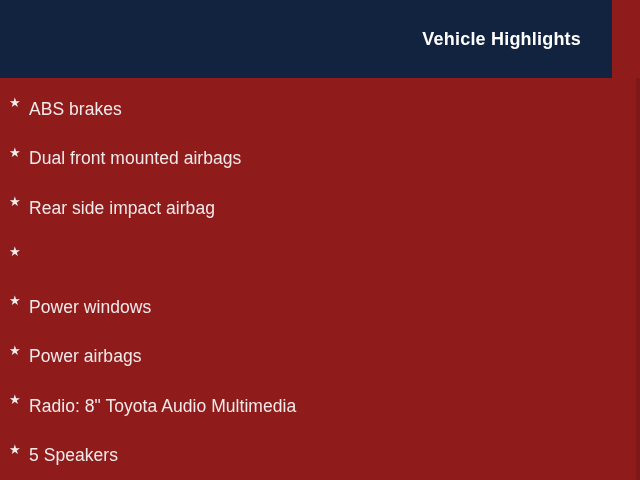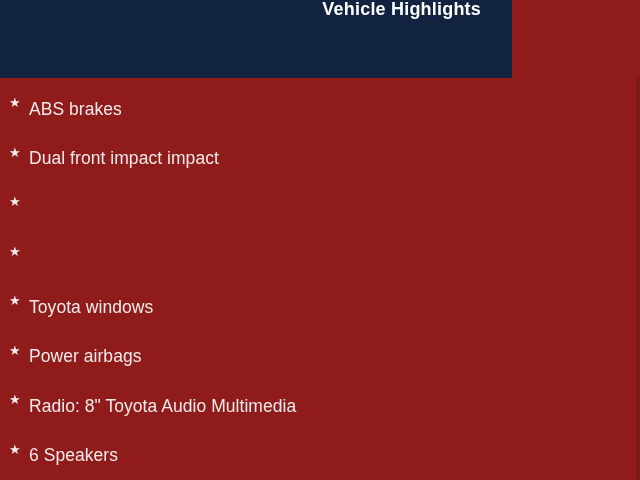--- a/index.html
+++ b/index.html
@@ -15,26 +15,26 @@
     background: #8f1b1b;
     font-family: "Liberation Sans", "DejaVu Sans", sans-serif;
     -webkit-font-smoothing: antialiased;
   }
 
   
   .header-bar {
     position: absolute;
     top: 0;
     left: 0;
-    width: 512px;
+    width: 612px;
     height: 78px;
     background: #11233f;
     box-sizing: border-box;
     display: flex;
-    align-items: flex-start;
+    align-items: center;
     justify-content: flex-end;
     padding-right: 31px;
   }
   .header-title {
     color: #ffffff;
     font-size: 18px;
     font-weight: bold;
     letter-spacing: 0.2px;
     line-height: 1;
     white-space: nowrap;
@@ -104,41 +104,42 @@
   </div>
 
   <div class="highlights-panel">
     <ul class="highlights-list" id="highlights-list">
         <li class="highlight-item">
           <span class="bullet-star">★</span>
           <span class="highlight-label">ABS brakes</span>
         </li>
         <li class="highlight-item">
           <span class="bullet-star">★</span>
-          <span class="highlight-label">Dual front impact impact</span>
+          <span class="highlight-label">Dual front mounted airbags</span>
+        </li>
+        <li class="highlight-item">
+          <span class="bullet-star">★</span>
+          <span class="highlight-label">Rear side impact airbag</span>
         </li>
         <li class="highlight-item">
           <span class="bullet-star">★</span>
         </li>
         <li class="highlight-item">
           <span class="bullet-star">★</span>
-        </li>
-        <li class="highlight-item">
-          <span class="bullet-star">★</span>
-          <span class="highlight-label">Toyota windows</span>
+          <span class="highlight-label">Power windows</span>
         </li>
         <li class="highlight-item">
           <span class="bullet-star">★</span>
           <span class="highlight-label">Power airbags</span>
         </li>
         <li class="highlight-item">
           <span class="bullet-star">★</span>
           <span class="highlight-label">Radio: 8" Toyota Audio Multimedia</span>
         </li>
         <li class="highlight-item">
           <span class="bullet-star">★</span>
-          <span class="highlight-label">6 Speakers</span>
+          <span class="highlight-label">5 Speakers</span>
         </li>
       </ul>
     <div class="panel-edge-right"></div>
   </div>
 
 </div>
 
 </body></html>

